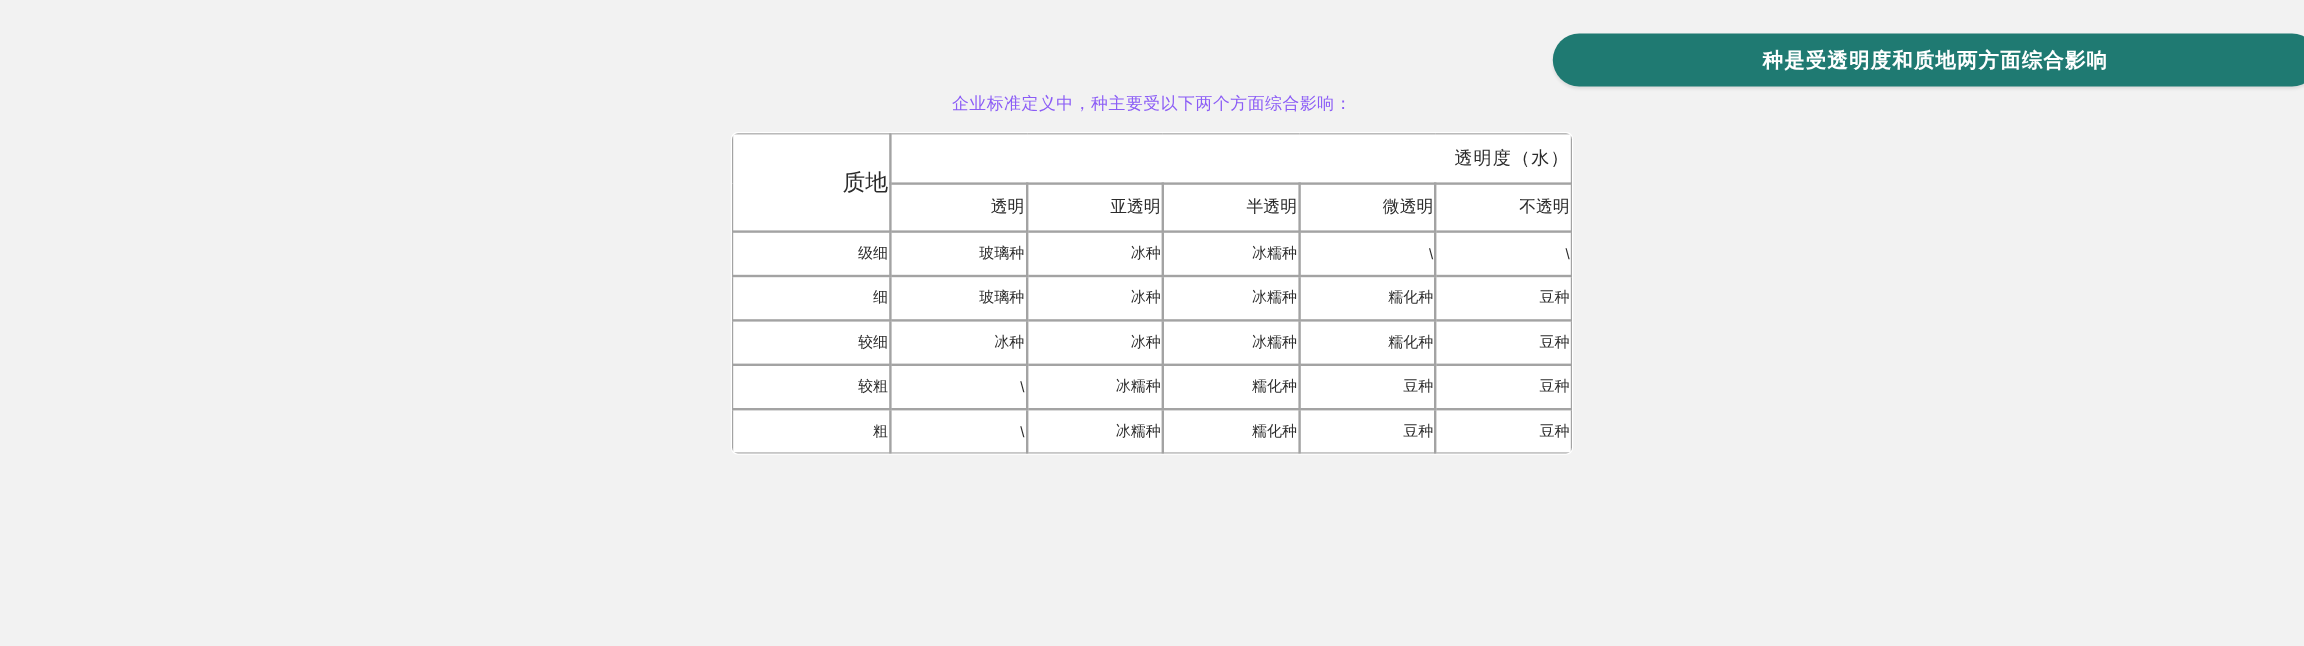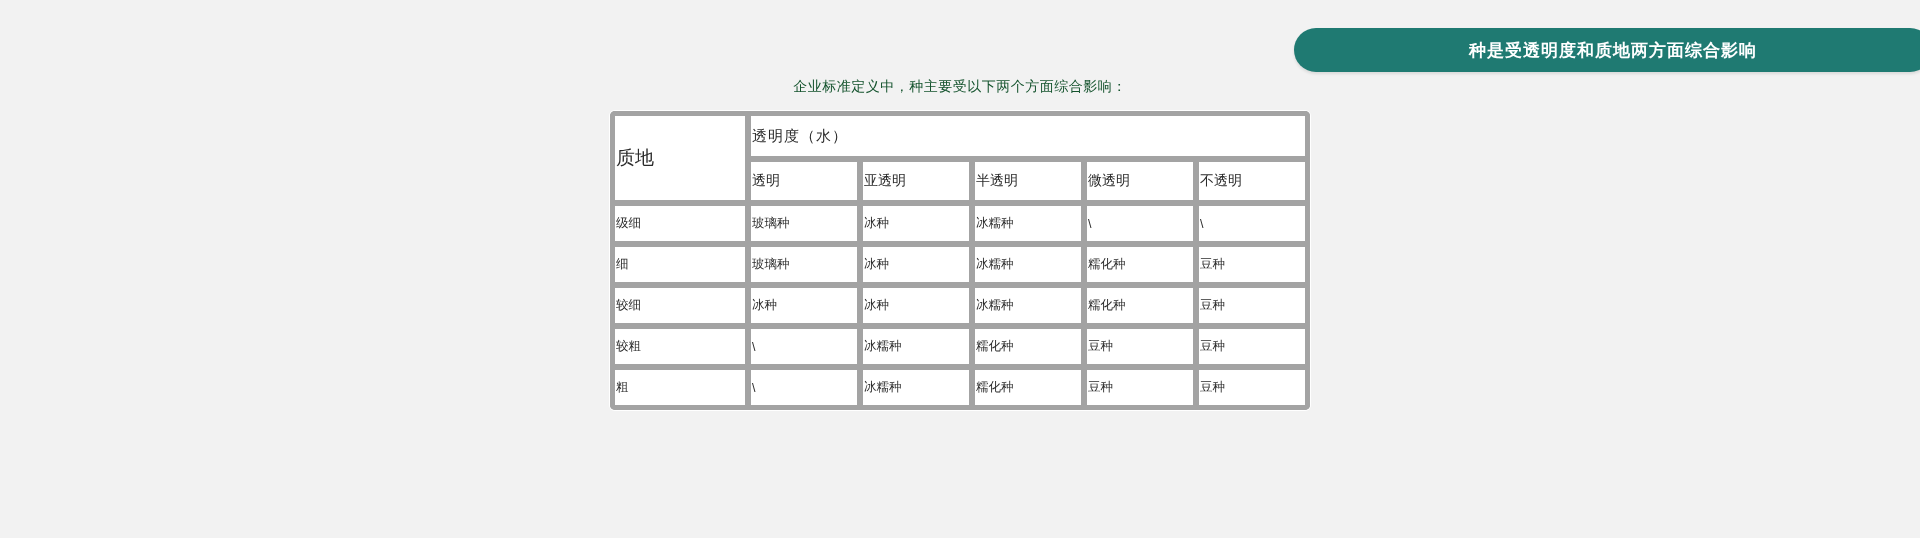--- a/index.html
+++ b/index.html
@@ -44,21 +44,21 @@
   .subtitle-wrap {
     position: absolute;
     left: 0;
     top: 78px;
     width: 1920px;
     display: flex;
     justify-content: center;
   }
   .subtitle {
     font-size: 14px;
-    color: #14532d;
+    color: #8b5cf6;
     letter-spacing: 0.5px;
   }
   .table-wrap {
     position: absolute;
     left: 0;
     top: 110px;
     width: 1920px;
     display: flex;
     justify-content: center;
   }
@@ -66,22 +66,22 @@
     border-collapse: collapse;
     background: #ffffff;
     width: 702px;
     table-layout: fixed;
     border: 1px solid #bfbfbf;
     border-radius: 6px;
     overflow: hidden;
     box-shadow: 0 0 0 0 rgba(0,0,0,0);
   }
   table.matrix td, table.matrix th {
-    border: 6px solid #a3a3a3;
-    text-align: left;
+    border: 2px solid #a3a3a3;
+    text-align: right;
     vertical-align: middle;
     font-weight: normal;
     color: #2b2b2b;
   }
   .corner-cell {
     width: 128px;
     font-size: 19px;
     font-weight: bold;
     color: #222;
   }

